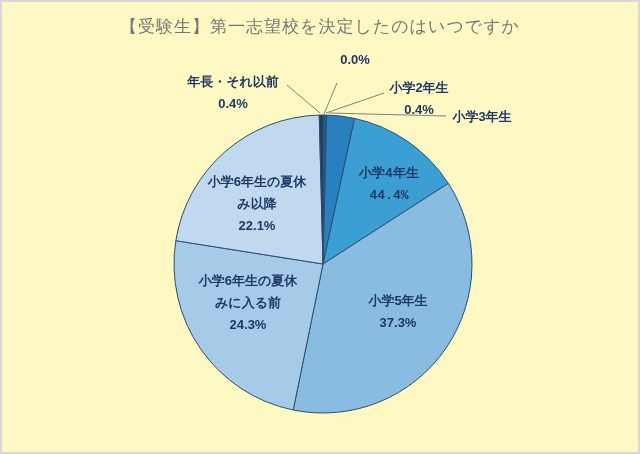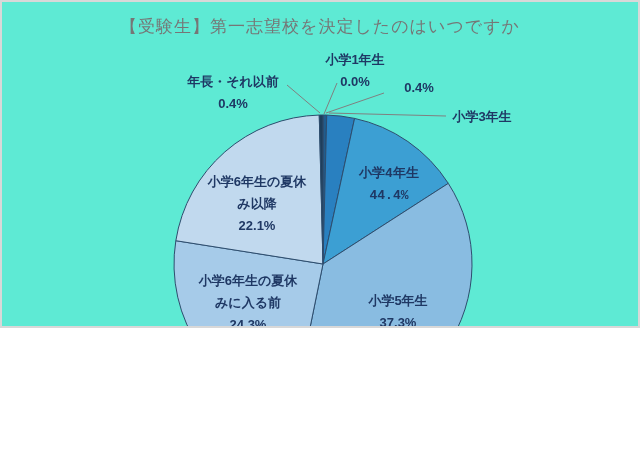--- a/index.html
+++ b/index.html
@@ -1,18 +1,18 @@
 <!DOCTYPE html>
 <html><head>
 <meta charset="utf-8">
 <style>
   html,body{margin:0;padding:0;background:#fff}
   .canvas{
-    position:relative;width:640px;height:328px;box-sizing:border-box;
-    background:#5eead4;border:2px solid #d8d8d8;overflow:hidden;
+    position:relative;width:640px;height:454px;box-sizing:border-box;
+    background:#fef9c3;border:2px solid #d8d8d8;overflow:hidden;
     font-family:"Liberation Sans","DejaVu Sans",sans-serif;
   }
   .title{
     position:absolute;top:14px;left:0;width:100%;text-align:center;
     font-size:17px;line-height:22px;letter-spacing:1px;color:#767676;
   }
   .pie-svg{position:absolute;left:0;top:0}
   .slice-label{
     position:absolute;text-align:center;font-weight:bold;font-size:13px;
     line-height:22px;color:#1F3864;
@@ -40,25 +40,25 @@
       <line x1="382" y1="91" x2="324" y2="111" stroke="#808080" stroke-width="1"></line>
       <line x1="444" y1="114" x2="327" y2="111" stroke="#808080" stroke-width="1"></line>
     </svg>
 
   <div class="slice-label" style="left: 161px; top: 69px; width: 140px; color: rgb(31, 56, 100);">
     <span class="wrap">年長・それ以前</span>
     <span class="pct">0.4%</span>
   </div>
 
   <div class="slice-label" style="left: 293px; top: 47px; width: 120px; color: rgb(31, 56, 100);">
-    <span class="wrap">小学1年生</span>
     <span class="pct">0.0%</span>
   </div>
 
   <div class="slice-label" style="left: 357px; top: 75px; width: 120px; color: rgb(31, 56, 100);">
+    <span class="wrap">小学2年生</span>
     <span class="pct">0.4%</span>
   </div>
 
   <div class="slice-label" style="left: 420px; top: 104px; width: 120px; color: rgb(31, 56, 100);">
     <span class="wrap">小学3年生</span>
   </div>
 
   <div class="slice-label" style="left: 327px; top: 161px; width: 120px; color: rgb(31, 56, 100); font-family: Liberation Mono, monospace;">
     <span class="wrap">小学4年生</span>
     <span class="pct">44.4%</span>

